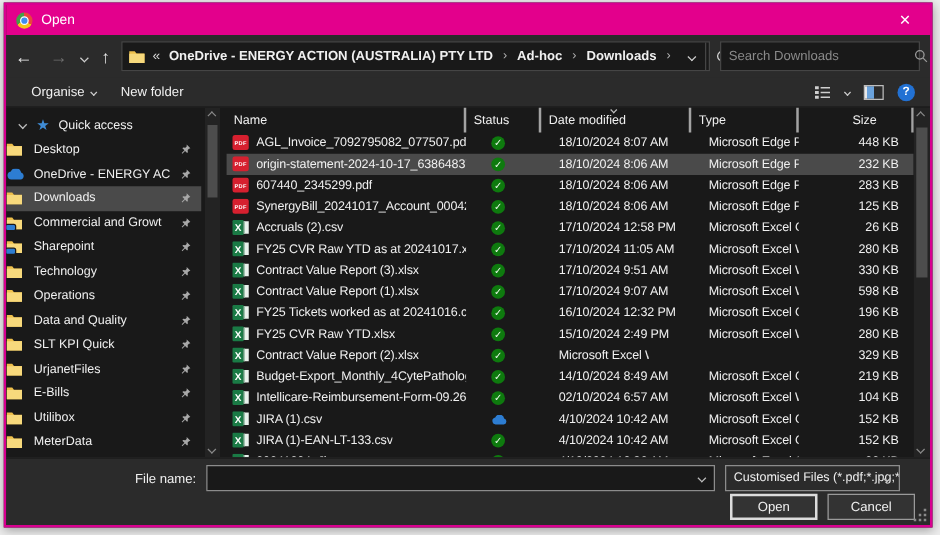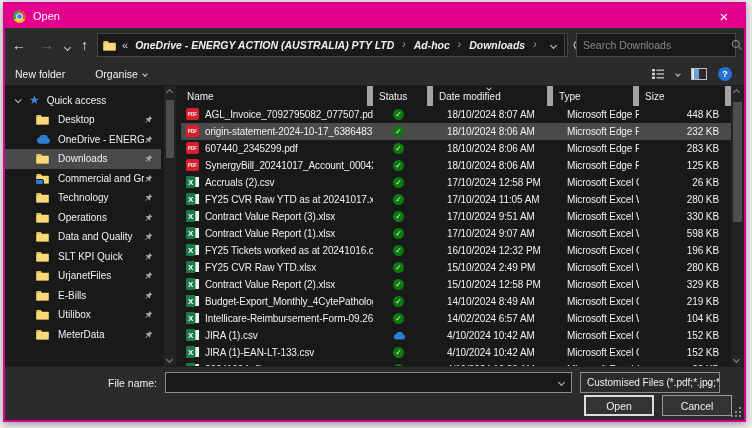--- a/index.html
+++ b/index.html
@@ -57,44 +57,44 @@
     background:linear-gradient(to right,#e8e8e8 0 2px,#6aa2dc 2px 7px,#2b2b2b 7px); }
 
   
   .content { flex:1; display:flex; background:#191919; overflow:hidden; position:relative; }
 
   
   .sidebar { width:176px; flex:none; position:relative; padding-top:4px; overflow:hidden; }
   .side-section { height:20px; display:flex; align-items:center; color:#f0f0f0; font-size:10px; }
   .sec-chev { color:#bdbdbd; margin:0 9px 0 10px; transform:rotate(45deg) translateY(-1px); }
   .star-ico { color:#3f8cd6; font-size:12px; margin-right:7px; }
-  .side-item { height:19.5px; display:flex; align-items:center; color:#f0f0f0; font-size:10px; padding-left:31px; width:156px; }
+  .side-item { height:19.5px; display:flex; align-items:center; color:#f0f0f0; font-size:10px; width:156px; }
   .side-item.sel { background:#4a4a4a; }
   .side-item .ico { width:15px; margin-right:7px; flex:none; display:flex; position:relative; }
   .sync-badge { position:absolute; left:-1px; bottom:-1px; width:9px; height:6px; background:#2d7dd2;
     border-radius:2px; border:1px solid #191919; }
   .side-item .lbl { flex:1; white-space:nowrap; overflow:hidden; }
   .side-item .pin { flex:none; margin-right:8px; display:flex; }
   .side-scroll { position:absolute; right:5px; top:0; bottom:0; width:12px; background:#232323; }
   .sb-arrow { position:absolute; left:3px; color:#8a8a8a; }
   .sb-arrow.up { top:4px; transform:rotate(-135deg); }
   .sb-arrow.down { bottom:4px; transform:rotate(45deg); }
   .sb-thumb { position:absolute; left:2px; width:8px; background:#4d4d4d; }
   .side-scroll .sb-thumb { top:14px; height:58px; }
 
   
   .listpane { flex:1; position:relative; overflow:hidden; }
   .lheader { display:flex; height:20px; color:#f0f0f0; font-size:10px; margin-right:13px; }
-  .hcell { display:flex; align-items:center; padding-left:6px; border-right:6px solid #a3a3a3; position:relative;text-align:right; }
+  .hcell { display:flex; align-items:center; padding-left:6px; border-right:2px solid #a3a3a3; position:relative;text-align:right; }
   .c-name { width:192px; flex:none; }
   .c-status { width:60px; flex:none; }
   .c-date { width:120px; flex:none; }
   .c-type { width:86px; flex:none; }
   .c-size { flex:1; }
-  .hcell.c-size { justify-content:flex-start; }
+  .hcell.c-size { justify-content:flex-start;margin-left:37px; }
   .sort-caret { position:absolute; top:0px; left:50%; margin-left:-3px; color:#bdbdbd; width:4px; height:4px; }
   .lbody { overflow:hidden; position:absolute; top:20px; bottom:0; left:0; right:13px; }
   .row { display:flex; height:17px; align-items:center; color:#f0f0f0; font-size:10px; letter-spacing:-0.1px; }
   .row.sel { background:#4a4a4a; }
   .row .c-name { display:flex; align-items:center; padding-left:5px; overflow:hidden; }
   .row .c-status { padding-left:20px; display:flex; align-items:center; }
   .row .c-date { padding-left:14px; white-space:nowrap; overflow:hidden; }
   .row .c-type { padding-left:14px; white-space:nowrap; overflow:hidden; }
   .row .c-size { text-align:right; padding-right:12px; white-space:nowrap; }
   .fi { width:14px; height:13px; margin-right:5px; flex:none; display:flex; }
@@ -147,21 +147,21 @@
     <span class="nav-btn">↑</span>
 
     <div class="addressbar">
       <span class="crumb-folder">
         <svg width="13" height="11" viewBox="0 0 16 13">
             <path d="M0.5 1h5.4l1.7 2.2H15.5V12.5H0.5z" fill="#eec04c"></path>
             <path d="M0.5 3.4h15V12.5H0.5z" fill="#f7d97c"></path>
           </svg>
       </span>
       <span class="crumb-prefix">«</span>
-      <span style="display:flex;align-items:flex-start;font-style:italic;">
+      <span style="display:flex;align-items:flex-start;">
           <span class="crumb">OneDrive - ENERGY ACTION (AUSTRALIA) PTY LTD</span>
           <span class="crumb-sep">›</span>
           <span class="crumb">Ad-hoc</span>
           <span class="crumb-sep">›</span>
           <span class="crumb">Downloads</span>
           <span class="crumb-sep">›</span>
         </span>
       <span class="addr-right">
         <span class="addr-drop">
             <span class="chev"></span>
@@ -180,26 +180,26 @@
       <span class="search-ico">
         <svg width="12" height="12" viewBox="0 0 16 16">
             <circle cx="6.5" cy="6.5" r="4.5" fill="none" stroke="#9a9a9a" stroke-width="1.4"></circle>
             <path d="M10 10l4 4" stroke="#9a9a9a" stroke-width="1.4"></path>
           </svg>
       </span>
     </div>
   </div>
 
   <div class="toolbar">
-    <span class="tb-btn">
-      <span>New folder</span>
-    </span>
     <span class="tb-btn organise">
       <span>Organise</span>
       <span class="chev" style="width:4px;height:4px;color:#cfcfcf"></span>
+    </span>
+    <span class="tb-btn">
+      <span>New folder</span>
     </span>
     <span class="tb-right">
       <span style="display:flex;">
         <svg width="14" height="12" viewBox="0 0 14 12">
             <g fill="#cfcfcf">
               <rect x="1" y="1" width="3" height="2.4"></rect>
               <rect x="5.5" y="1.6" width="7.5" height="1.2"></rect>
               <rect x="1" y="4.8" width="3" height="2.4"></rect>
               <rect x="5.5" y="5.4" width="7.5" height="1.2"></rect>
               <rect x="1" y="8.6" width="3" height="2.4"></rect>
@@ -277,20 +277,35 @@
                 <path d="M9.5 1.2l5.3 5.3-2 .6-1.9 1.9.3 3.1-1.1 1.1-2.9-2.9-3.9 3.9-.9-.9 3.9-3.9-2.9-2.9 1.1-1.1 3.1.3 1.9-1.9z" fill="#a8a8a8"></path>
               </svg>
             </span>
           </div>
           <div class="side-item">
             <span class="ico">
               <svg width="13" height="11" viewBox="0 0 16 13">
                 <path d="M0.5 1h5.4l1.7 2.2H15.5V12.5H0.5z" fill="#eec04c"></path>
                 <path d="M0.5 3.4h15V12.5H0.5z" fill="#f7d97c"></path>
               </svg>
+              <span class="sync-badge"></span>
+            </span>
+            <span class="lbl">Sharepoint</span>
+            <span class="pin">
+              <svg width="9" height="9" viewBox="0 0 16 16">
+                <path d="M9.5 1.2l5.3 5.3-2 .6-1.9 1.9.3 3.1-1.1 1.1-2.9-2.9-3.9 3.9-.9-.9 3.9-3.9-2.9-2.9 1.1-1.1 3.1.3 1.9-1.9z" fill="#a8a8a8"></path>
+              </svg>
+            </span>
+          </div>
+          <div class="side-item">
+            <span class="ico">
+              <svg width="13" height="11" viewBox="0 0 16 13">
+                <path d="M0.5 1h5.4l1.7 2.2H15.5V12.5H0.5z" fill="#eec04c"></path>
+                <path d="M0.5 3.4h15V12.5H0.5z" fill="#f7d97c"></path>
+              </svg>
             </span>
             <span class="lbl">Technology</span>
             <span class="pin">
               <svg width="9" height="9" viewBox="0 0 16 16">
                 <path d="M9.5 1.2l5.3 5.3-2 .6-1.9 1.9.3 3.1-1.1 1.1-2.9-2.9-3.9 3.9-.9-.9 3.9-3.9-2.9-2.9 1.1-1.1 3.1.3 1.9-1.9z" fill="#a8a8a8"></path>
               </svg>
             </span>
           </div>
           <div class="side-item">
             <span class="ico">
@@ -607,21 +622,20 @@
                   <span class="sheet"></span>
                 </span>
               </span>
               <span class="nm">Contract Value Report (2).xlsx</span>
             </div>
             <div class="c-status">
               <span style="display:flex;">
                 <span class="st-check">✓</span>
               </span>
             </div>
-            <div class="c-date">15/10/2024 12:58 PM</div>
             <div class="c-type">Microsoft Excel W...</div>
             <div class="c-size">329 KB</div>
           </div>
           <div class="row">
             <div class="c-name">
               <span class="fi">
                 <span class="fi-xls">
                   <span class="x">X</span>
                   <span class="sheet"></span>
                 </span>
@@ -645,21 +659,21 @@
                   <span class="sheet"></span>
                 </span>
               </span>
               <span class="nm">Intellicare-Reimbursement-Form-09.26.2...</span>
             </div>
             <div class="c-status">
               <span style="display:flex;">
                 <span class="st-check">✓</span>
               </span>
             </div>
-            <div class="c-date">14/02/2024 6:57 AM</div>
+            <div class="c-date">02/10/2024 6:57 AM</div>
             <div class="c-type">Microsoft Excel W...</div>
             <div class="c-size">104 KB</div>
           </div>
           <div class="row">
             <div class="c-name">
               <span class="fi">
                 <span class="fi-xls">
                   <span class="x">X</span>
                   <span class="sheet"></span>
                 </span>

